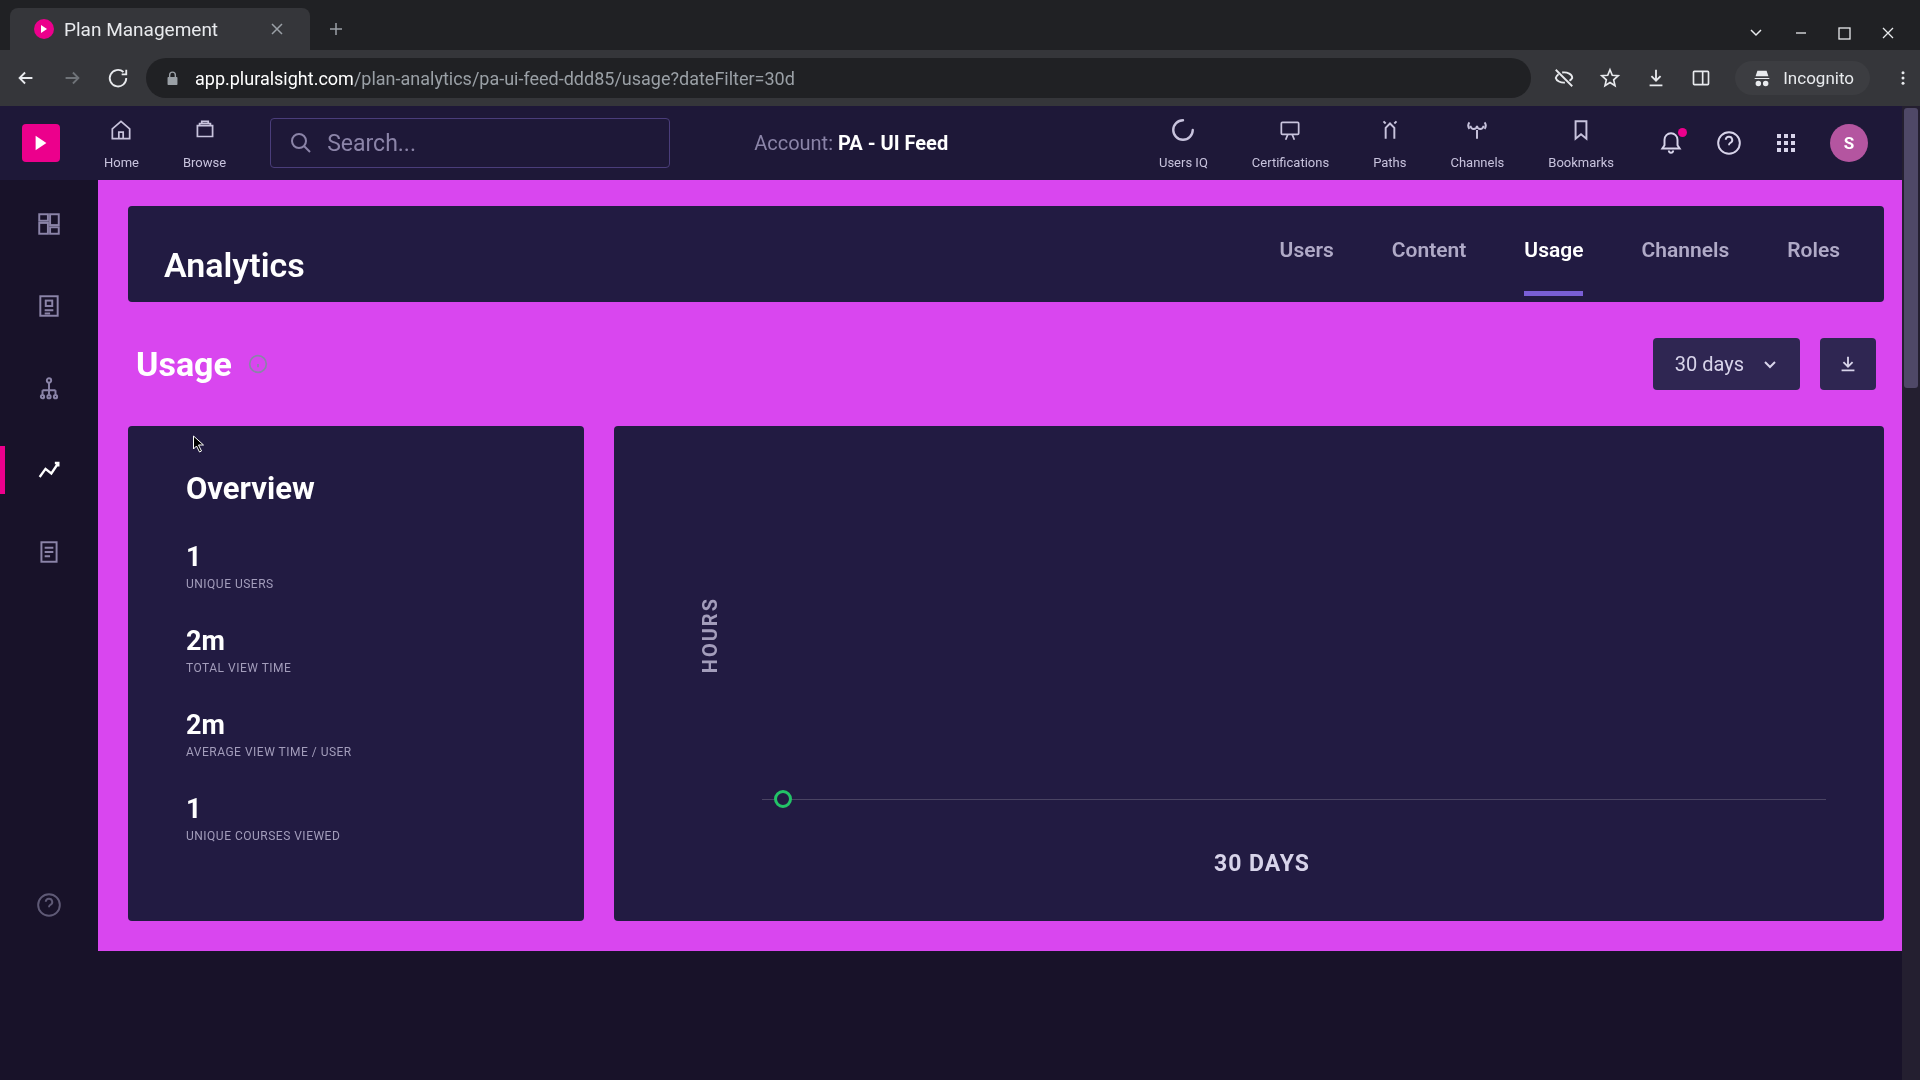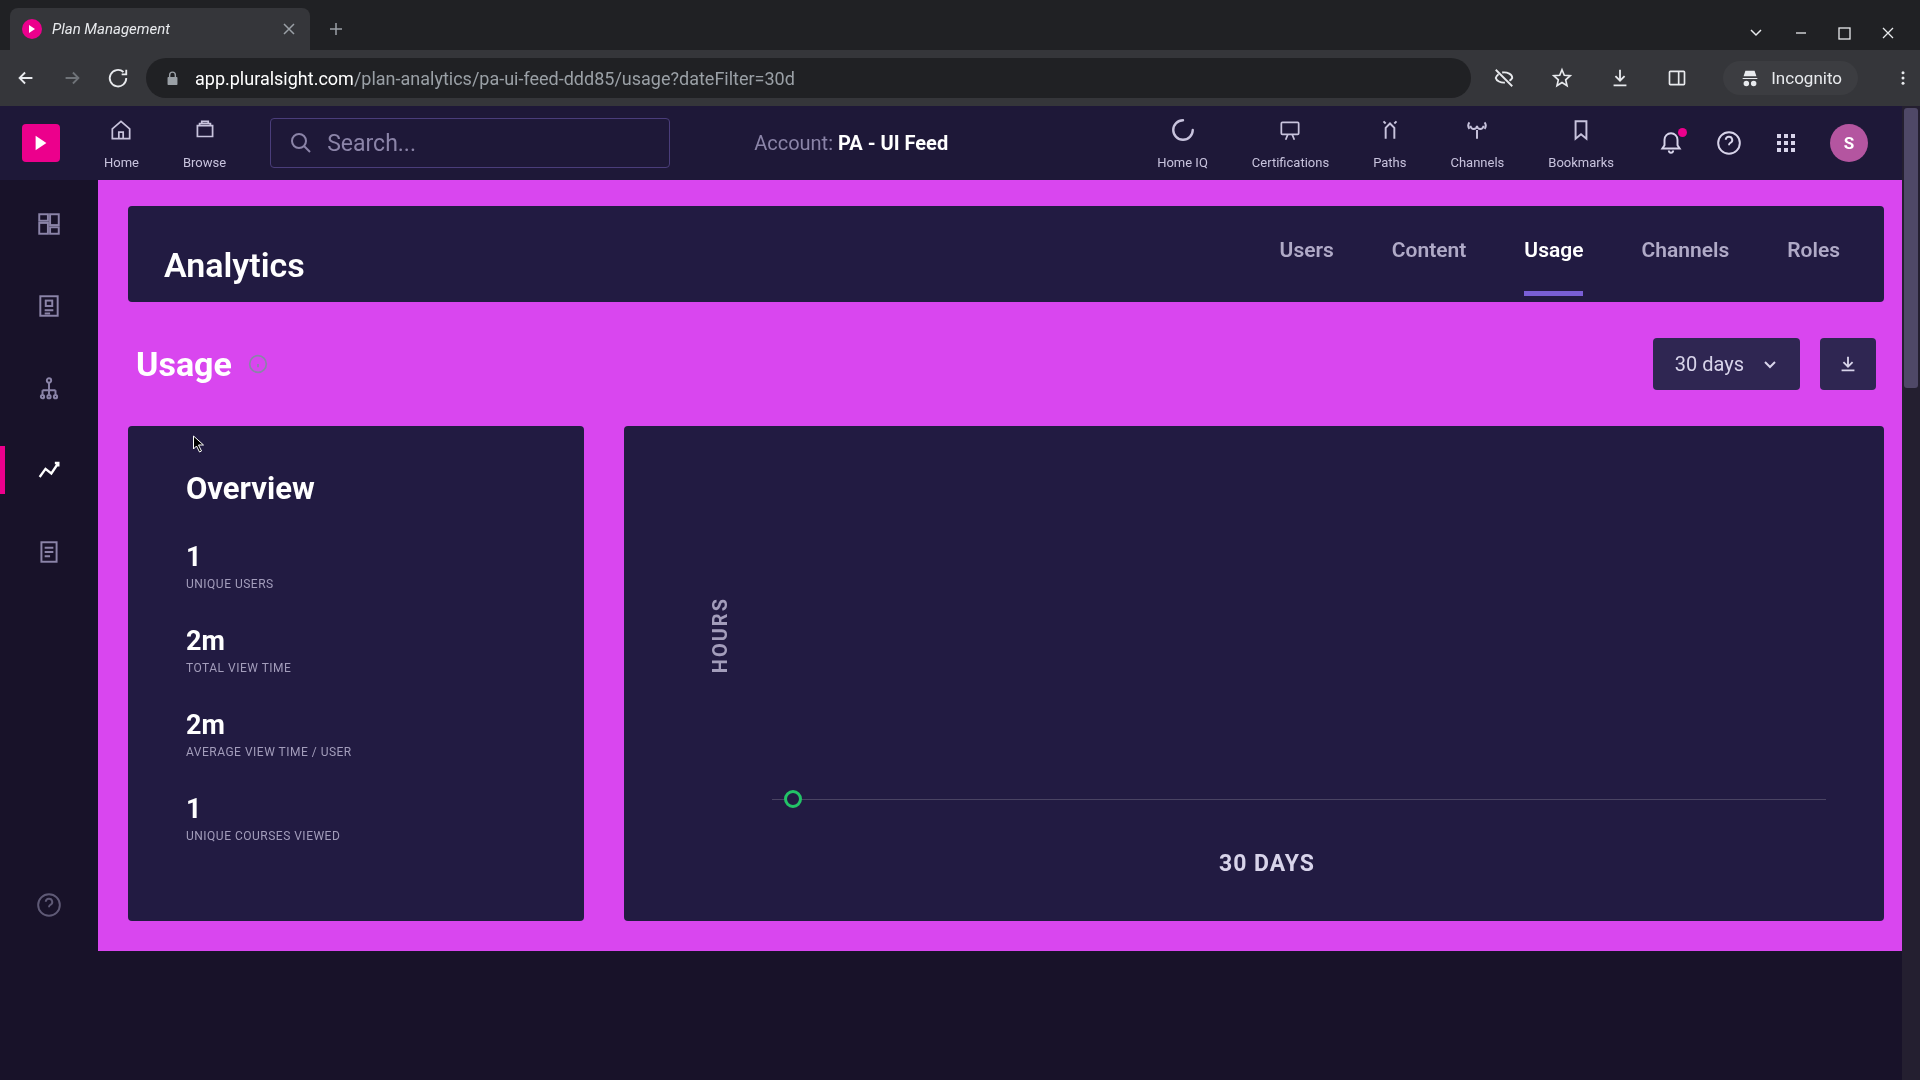--- a/index.html
+++ b/index.html
@@ -1,36 +1,36 @@
 <!DOCTYPE html>
 <html><head>
 <meta charset="utf-8">
 <style>
 * { margin: 0; padding: 0; box-sizing: border-box; }
 body { font-family: -apple-system, BlinkMacSystemFont, "Segoe UI", Roboto, sans-serif; background: #181229; color: #fff; width: 1920px; height: 1080px; overflow: hidden; }
 
 
 .browser-chrome { background: #202124; }
 .tab-bar { height: 50px; background: #202124; display: flex; align-items: flex-end; padding: 8px 0 0 10px; }
-.tab { background: #35363a; border-radius: 8px 8px 0 0; height: 42px; display: flex; align-items: center; padding: 0 12px; min-width: 300px; font-size: 15px; color: #e8eaed; font-style: italic; }
+.tab { background: #35363a; border-radius: 8px 8px 0 0; height: 42px; display: flex; align-items: center; padding: 0 24px; min-width: 300px; font-size: 19px; color: #e8eaed; }
 .tab-favicon { width: 20px; height: 20px; background: #ec008c; border-radius: 50%; margin-right: 10px; display: flex; align-items: center; justify-content: center; }
 .tab-favicon svg { width: 10px; height: 10px; }
 .tab-title { flex: 1; }
 .tab-close { width: 18px; height: 18px; display: flex; align-items: center; justify-content: center; color: #9aa0a6; margin-left: 8px; }
 .tab-new { width: 36px; height: 36px; display: flex; align-items: center; justify-content: center; color: #9aa0a6; margin-left: 8px; margin-bottom: 3px; }
 .tab-bar-right { margin-left: auto; display: flex; gap: 30px; padding-right: 25px; align-items: center; margin-bottom: 6px; }
 .win-ctrl { color: #e8eaed; }
 
 .addr-bar { height: 56px; background: #35363a; display: flex; align-items: center; padding: 0 8px; gap: 10px; }
 .nav-btn { width: 36px; height: 36px; display: flex; align-items: center; justify-content: center; color: #e8eaed; }
 .nav-btn.disabled { color: #6f7378; }
 .url-box { flex: 1; background: #202124; border-radius: 22px; height: 40px; display: flex; align-items: center; padding: 0 18px; gap: 14px; color: #e8eaed; font-size: 18px; }
 .url-text .domain { color: #fff; }
 .url-text .path { color: #9aa0a6; }
-.addr-icons { display: flex; gap: 36px; align-items: center; padding-left: 12px; }
+.addr-icons { display: flex; gap: 24px; align-items: center; padding-left: 12px; }
 .addr-icon { color: #e8eaed; display: flex; }
 .incog-pill { display: flex; align-items: center; gap: 10px; background: #3c3d41; border-radius: 20px; padding: 6px 16px; color: #e8eaed; font-size: 17px; }
 .logo-bar { display: flex; align-items: center; height: 74px; padding: 0 22px; gap: 44px; background: #1e1838; }
 .logo { width: 38px; height: 38px; background: #ec008c; border-radius: 4px; display: flex; align-items: center; justify-content: center; }
 .nav-item { display: flex; flex-direction: column; align-items: center; gap: 12px; color: #c8c3dd; font-size: 13px; }
 .nav-item svg { width: 26px; height: 26px; }
 .search-box { display: flex; align-items: center; gap: 14px; border: 1px solid #4a3d7a; border-radius: 4px; height: 50px; padding: 0 18px; color: #8b84a8; font-size: 23px; min-width: 400px; }
 .account-lbl { color: #8b84a8; font-size: 20px; margin-left: 40px; }
 .account-lbl b { color: #fff; font-weight: 700; }
 .spacer { flex: 1; }
@@ -55,21 +55,21 @@
 .an-tab.active::after { content: ''; position: absolute; bottom: 0; left: 0; right: 0; height: 5px; background: #7a5fd6; }
 
 .usage-hdr { display: flex; align-items: center; padding: 0 8px; }
 .usage-title { font-size: 34px; font-weight: 700; color: #fff; margin-right: 16px; }
 .info-icon { color: #8b84a8; display: flex; }
 .cursor { position: absolute; left: 192px; top: 435px; width: 13px; height: 18px; }
 .usage-controls { margin-left: auto; display: flex; gap: 20px; align-items: center; }
 .date-filter { background: #2f2652; border-radius: 4px; height: 52px; padding: 0 22px; display: flex; align-items: center; gap: 18px; color: #d8d4ea; font-size: 20px; }
 .dl-btn { background: #2f2652; border-radius: 4px; width: 56px; height: 52px; display: flex; align-items: center; justify-content: center; color: #d8d4ea; }
 
-.cards { display: flex; gap: 40px; flex: 1; min-height: 0; }
+.cards { display: flex; gap: 30px; flex: 1; min-height: 0; }
 .card-overview { background: #221b42; border-radius: 4px; width: 456px; padding: 44px 58px; }
 .card-chart { background: #221b42; border-radius: 4px; flex: 1; padding: 44px 58px; display: flex; flex-direction: column; }
 .card-title { font-size: 31px; font-weight: 700; margin-bottom: 34px; }
 .stat { margin-bottom: 34px; }
 .stat-val { font-size: 27px; font-weight: 700; color: #fff; }
 .stat-lbl { font-size: 12px; color: #a39dbb; letter-spacing: 0.5px; margin-top: 4px; }
 
 .chart-area { flex: 1; display: flex; position: relative; padding-left: 26px; }
 .y-label { writing-mode: vertical-rl; transform: rotate(180deg); color: #a39dbb; font-size: 20px; font-weight: 700; letter-spacing: 2px; align-self: center; margin-right: 40px; }
 .plot { flex: 1; position: relative; border-bottom: 1px solid #4a4463; }
@@ -202,21 +202,21 @@
         <path d="M15 15 L21 21"></path>
       </svg>
     <span>Search...</span>
   </div>
   <div class="account-lbl"><span>Account: </span><b>PA - UI Feed</b></div>
   <div class="spacer"></div>
   <div class="nav-item">
     <svg viewBox="0 0 24 24" fill="none" stroke="currentColor" stroke-width="2.2">
         <path d="M12 3 A9 9 0 1 0 21 12" stroke-linecap="round"></path>
       </svg>
-    <span>Home IQ</span>
+    <span>Users IQ</span>
   </div>
   <div class="nav-item">
     <svg viewBox="0 0 24 24" fill="none" stroke="currentColor" stroke-width="1.6">
         <rect x="4" y="5" width="16" height="11" rx="1"></rect>
         <path d="M10 16 L8 21 M14 16 L16 21"></path>
       </svg>
     <span>Certifications</span>
   </div>
   <div class="nav-item">
     <svg viewBox="0 0 24 24" fill="none" stroke="currentColor" stroke-width="1.8">

